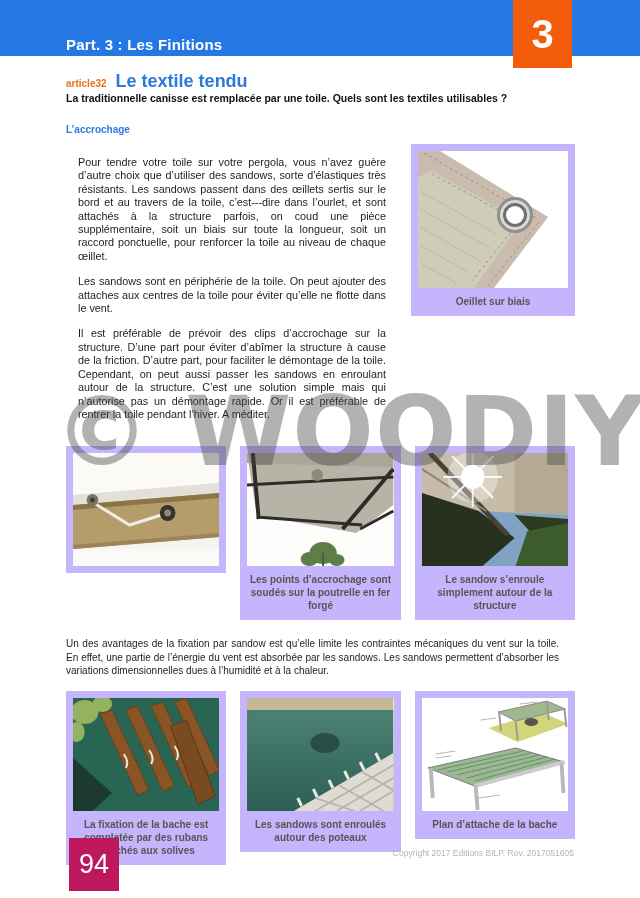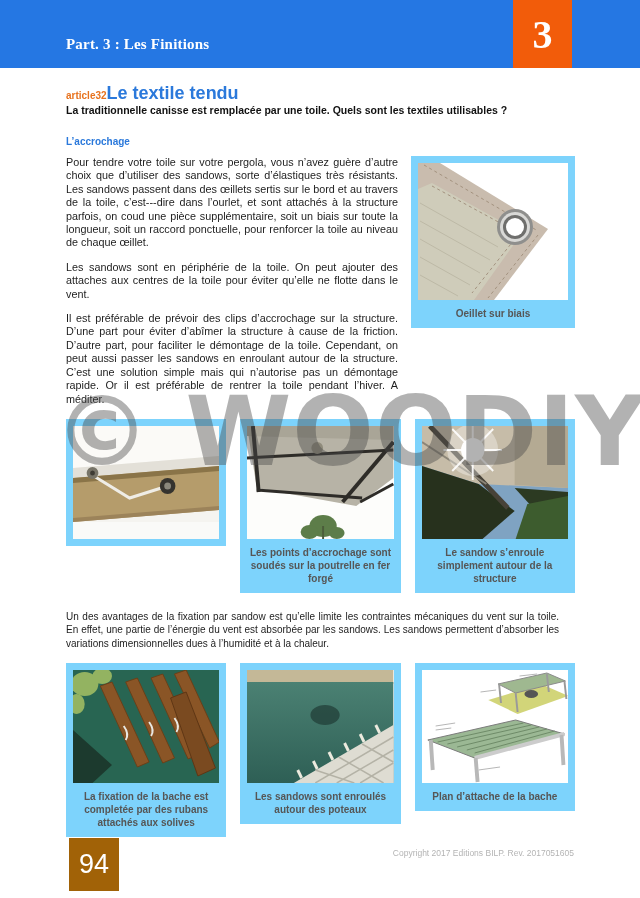--- a/index.html
+++ b/index.html
@@ -2,44 +2,44 @@
 <html><head>
 <meta charset="utf-8">
 <style>
   html,body{margin:0;padding:0;}
   body{
     width:640px;height:898px;position:relative;overflow:hidden;
     background:#ffffff;
     font-family:"Liberation Sans","DejaVu Sans",sans-serif;
   }
   
-  .page-header{position:relative;height:68px;background:#2577E3;font-family:Liberation Serif, serif;}
+  .page-header{position:relative;height:56px;background:#2577E3;}
   .header-title{
     position:absolute;left:66px;top:36px;
     color:#ffffff;font-size:15px;font-weight:bold;letter-spacing:.2px;
   }
   .chapter-box{
     position:absolute;top:0;right:68px;width:59px;height:68px;
     background:#F25C0A;color:#ffffff;
     display:flex;align-items:center;justify-content:center;
     font-size:40px;font-weight:bold;
   }
   
   .content{position:relative;padding:0 65px 0 66px;}
-  .article-head{margin-top:15px;display:flex;align-items:baseline;}
+  .article-head{margin-top:15px;display:flex;align-items:baseline;gap:9px;}
   .article-label{color:#E8731F;font-weight:bold;font-size:10px;}
   .article-title{color:#2B79DB;font-weight:bold;font-size:18px;}
   .subtitle{font-weight:bold;font-size:10.5px;color:#111;}
   .section-heading{color:#2B79DB;font-weight:bold;font-size:10px;margin-top:20px;}
   .two-col{display:flex;gap:13px;margin-top:9px;}
   .text-col{flex:1 1 auto;font-size:10.8px;line-height:13.4px;text-align:justify;color:#1d1d1d;}
-  .text-col p{margin:0;}
+  .text-col p{margin:12px;}
   .text-col p + p{margin-top:11px;}
   
-  .card{background:#7dd3fc;padding:7px;box-sizing:border-box;}
+  .card{background:#c4b5fd;padding:7px;box-sizing:border-box;}
   .card-oeillet{width:164px;flex:0 0 164px;align-self:flex-start;}
   .card-img{background:#ffffff;overflow:hidden;}
   .card-img svg{display:block;width:100%;height:100%;}
   .card-oeillet .card-img{height:137px;}
   .fig-row .card-img{height:113px;}
   .card-caption{
     text-align:center;font-weight:bold;font-size:10px;color:#565656;
     padding:7px 2px 1px;line-height:13px;
   }
   .fig-row{display:flex;gap:14px;align-items:flex-start;margin-top:13px;}
@@ -47,21 +47,21 @@
   .p-full{margin:17px 16px 0 0;font-size:10px;line-height:13.4px;text-align:justify;color:#1d1d1d;}
   
   .watermark{
     position:absolute;left:54px;top:376px;z-index:4;
     font-family:"DejaVu Sans",sans-serif;font-weight:bold;font-size:96px;
     color:rgba(72,72,72,0.42);white-space:nowrap;pointer-events:none;letter-spacing:1px;
   }
   
   .page-num-box{
     position:absolute;left:69px;top:838px;width:50px;height:53px;
-    background:#a16207;color:#ffffff;
+    background:#be185d;color:#ffffff;
     display:flex;align-items:center;justify-content:center;font-size:27px;
   }
   .copyright{position:absolute;right:66px;top:848px;font-size:8.5px;color:#b4b4b4;}
 </style>
 </head>
 <body>
 
 <div class="page-header">
   <div class="header-title">Part. 3 : Les Finitions</div>
   <div class="chapter-box">

